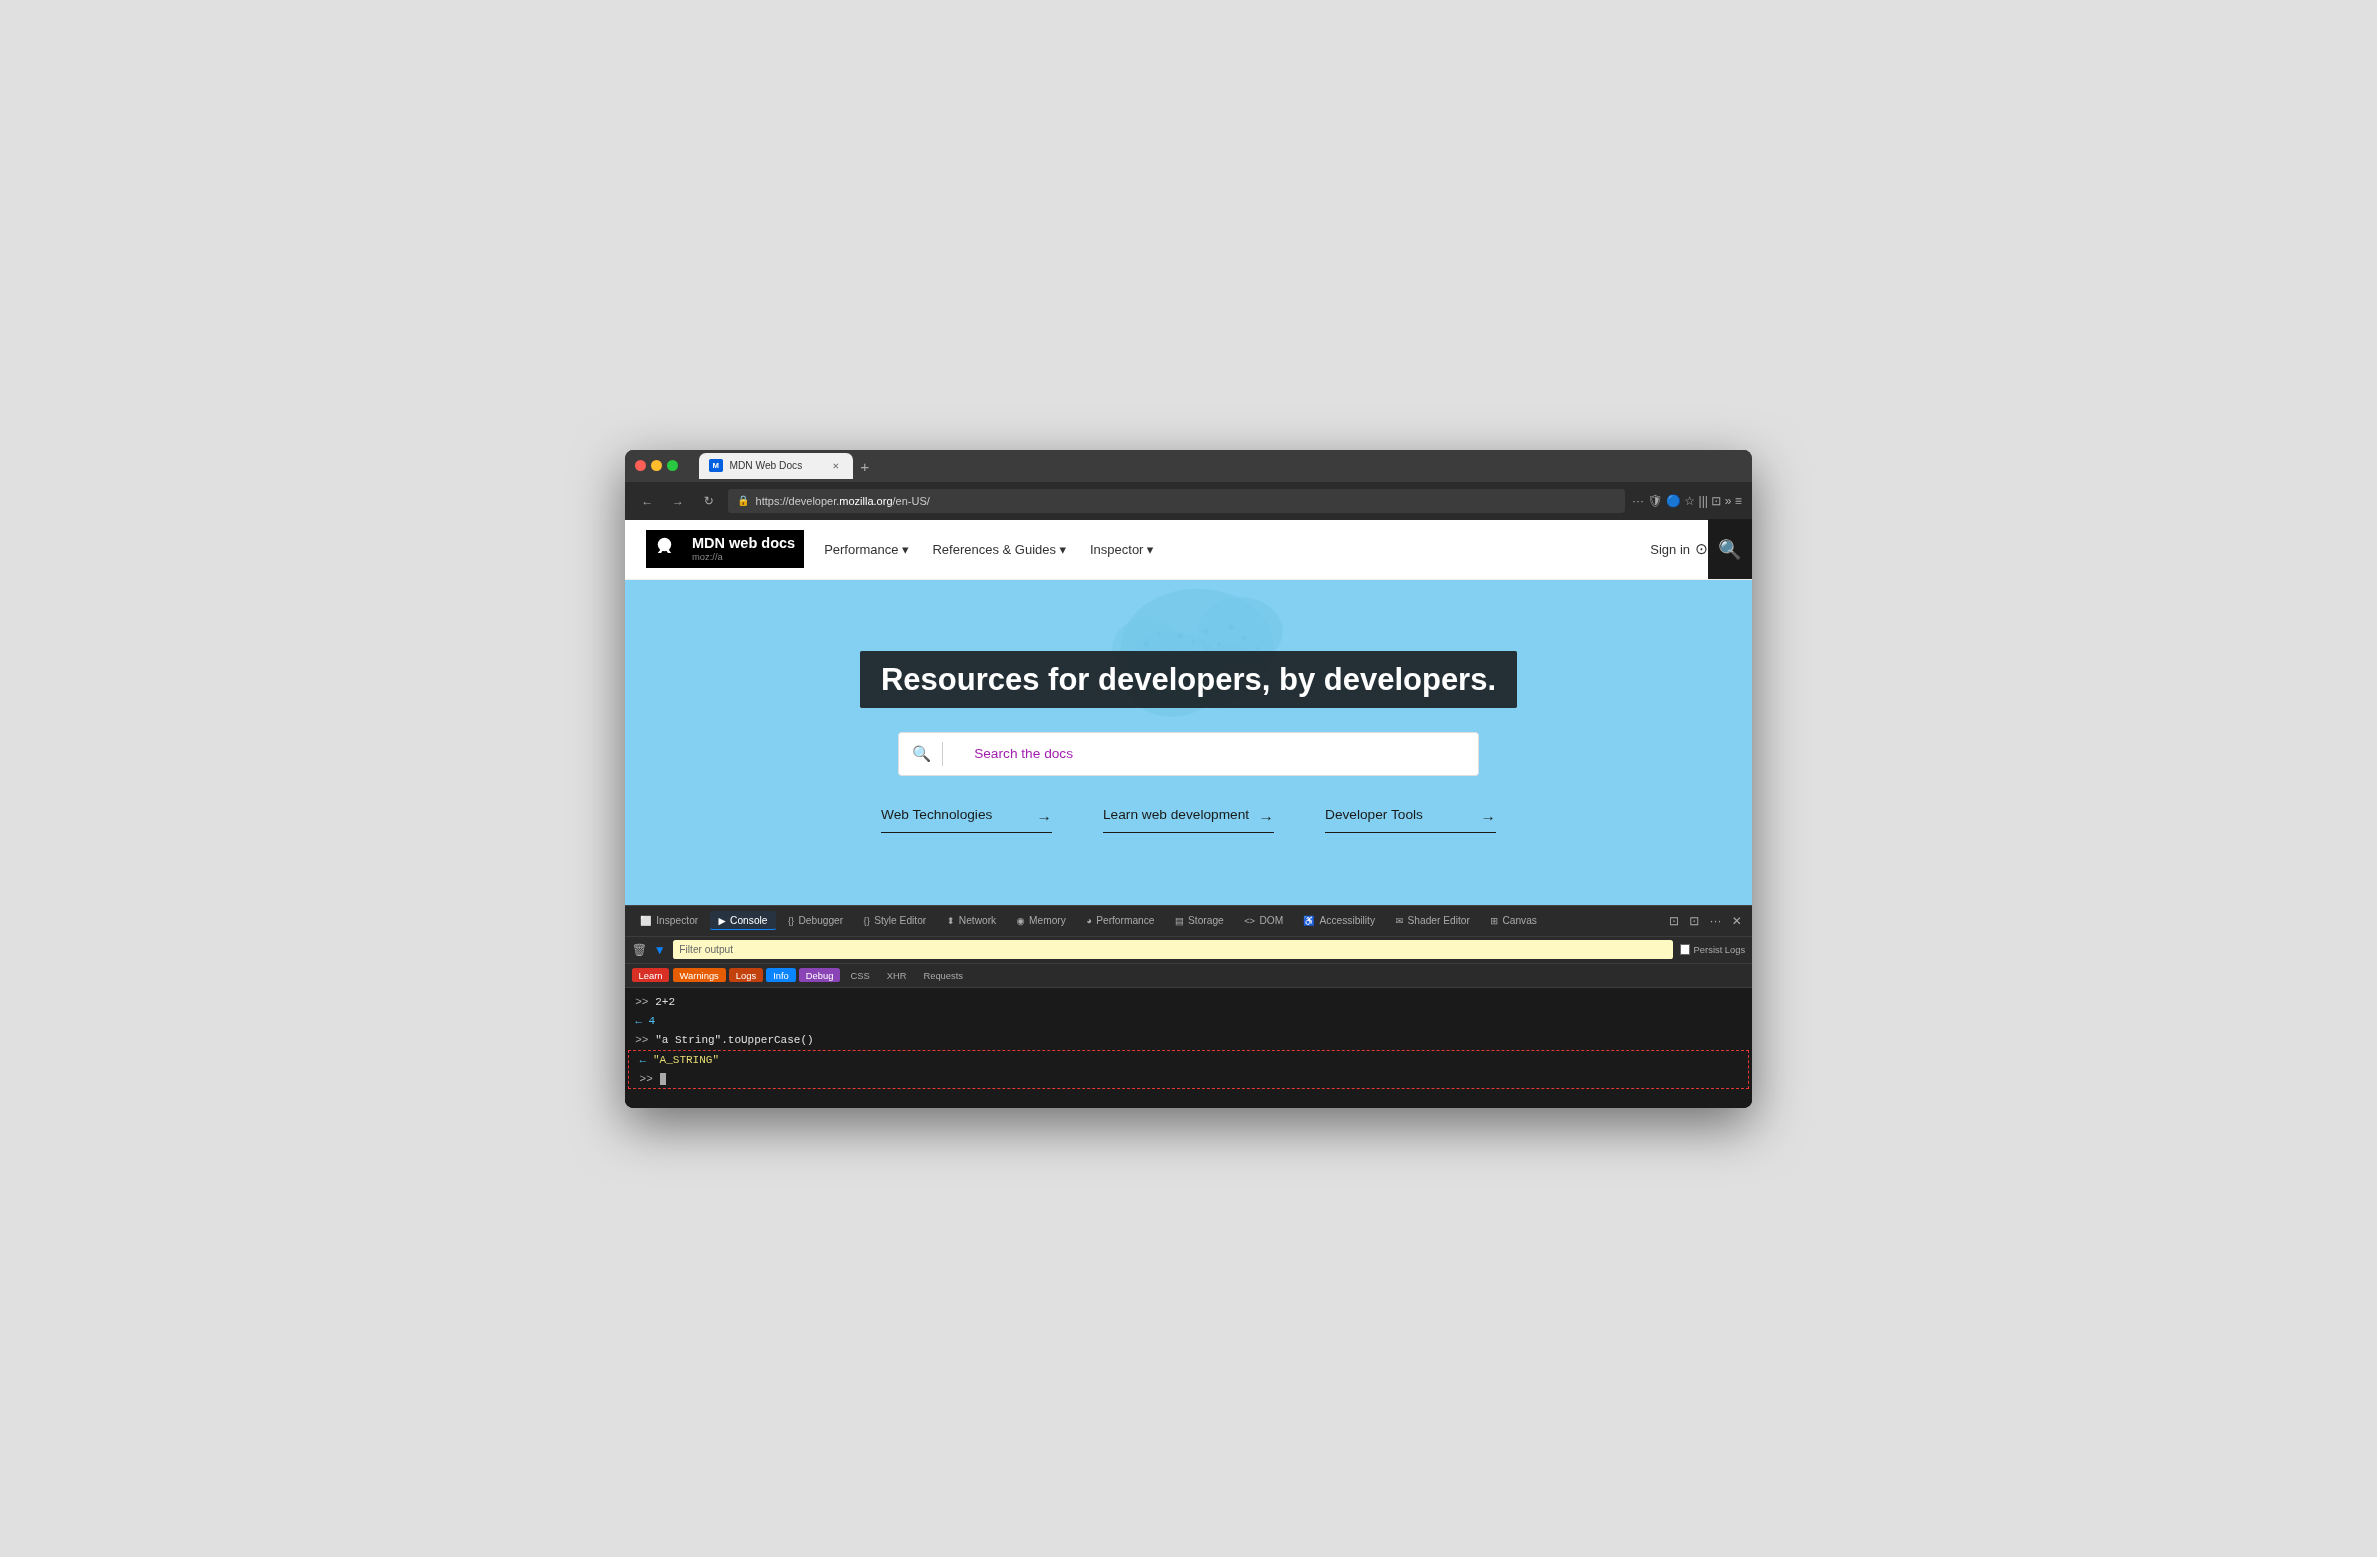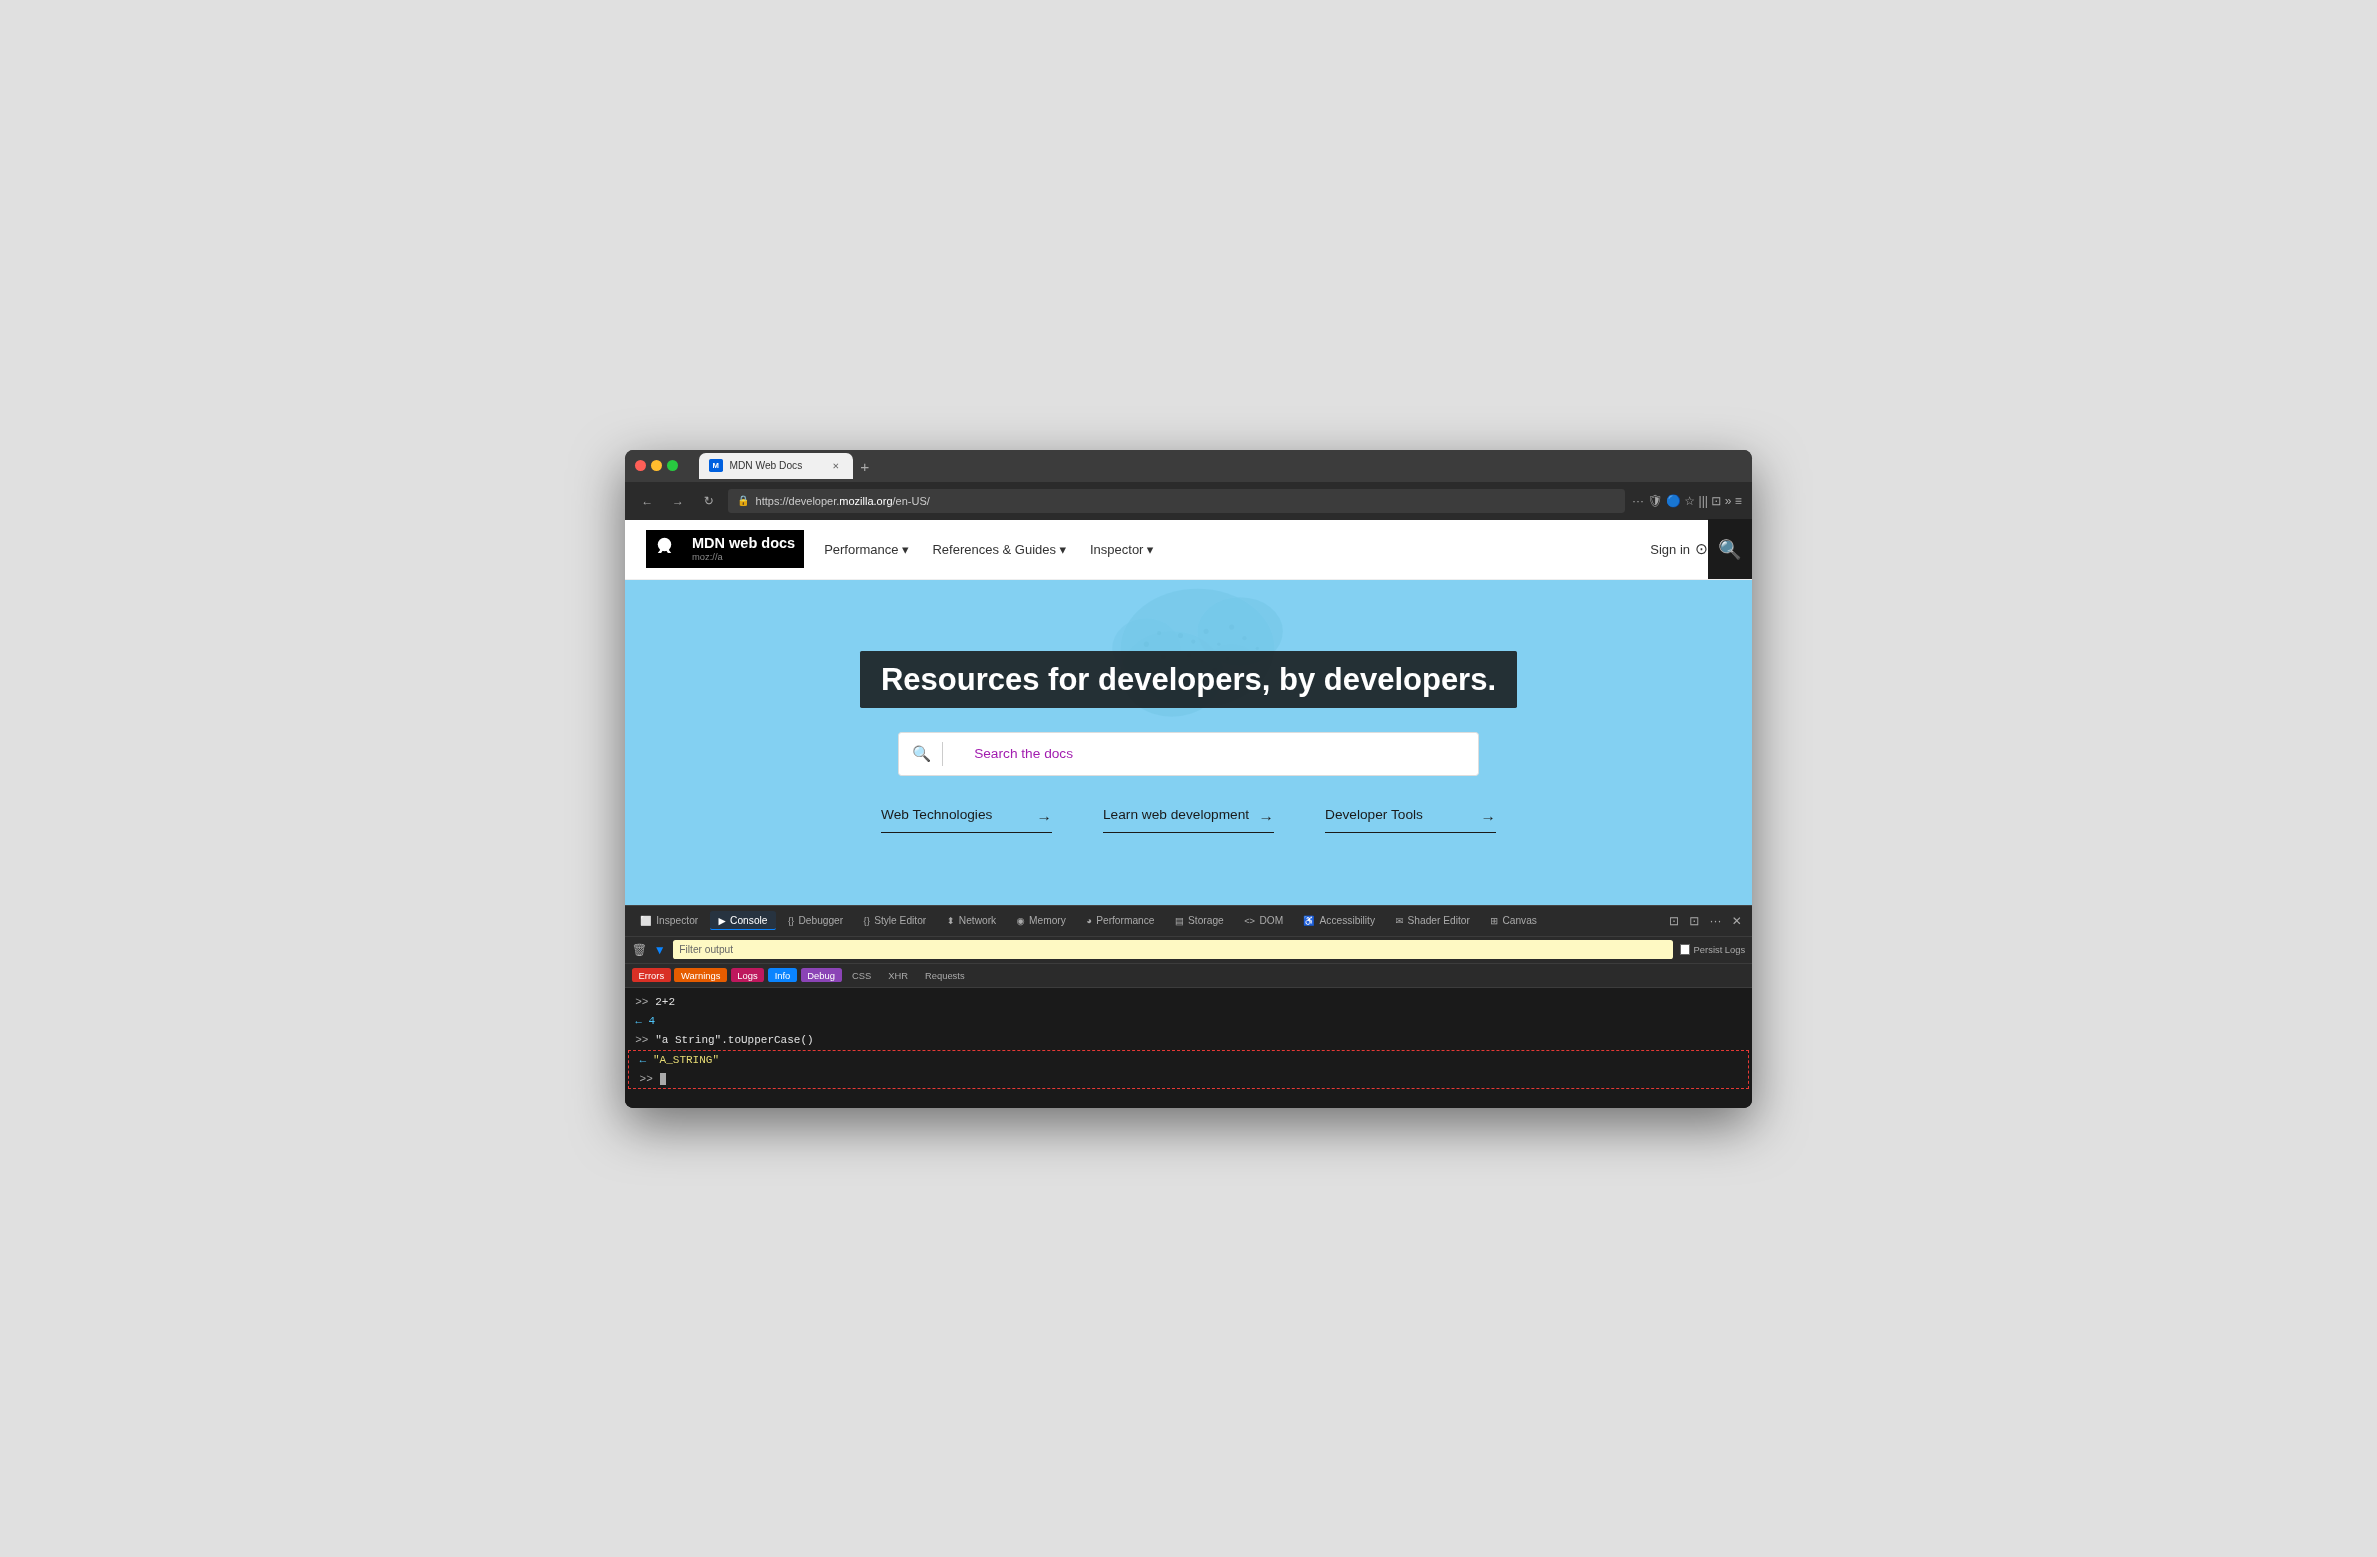--- a/index.html
+++ b/index.html
@@ -345,21 +345,21 @@
     }
     .log-btn {
       padding: 1.7px 6.8px;
       font-size: 9.4px;
       border-radius: 2.6px;
       cursor: pointer;
       color: #ccc;
     }
     .log-btn.active-errors { background: #d93025; color: #fff; }
     .log-btn.active-warnings { background: #e65c00; color: #fff; }
-    .log-btn.active-logs { background: #be185d; color: #fff; }
+    .log-btn.active-logs { background: #c2410c; color: #fff; }
     .log-btn.active-info { background: #0a84ff; color: #fff; }
     .log-btn.active-debug { background: #8b44b6; color: #fff; }
     .log-btn.plain { background: transparent; color: #aaa; }
     
     .console-output {
       background: #1a1a1a;
       padding: 5.1px 0;
       font-family: 'Courier New', monospace;
       font-size: 11px;
       min-height: 120px;
@@ -621,21 +621,21 @@
       <div class="filter-input-wrapper">
         <span class="filter-text">Filter output</span>
       </div>
       <div class="persist-logs">
         <div class="persist-checkbox"></div>
         <span>Persist Logs</span>
       </div>
     </div>
 
     <div class="log-levels">
-      <div class="log-btn active-errors">Errors</div>
+      <div class="log-btn active-errors">Learn</div>
       <div class="log-btn active-warnings">Warnings</div>
       <div class="log-btn active-logs">Logs</div>
       <div class="log-btn active-info">Info</div>
       <div class="log-btn active-debug">Debug</div>
       <div class="log-btn plain">CSS</div>
       <div class="log-btn plain">XHR</div>
       <div class="log-btn plain">Requests</div>
     </div>
 
     <div class="console-output">

